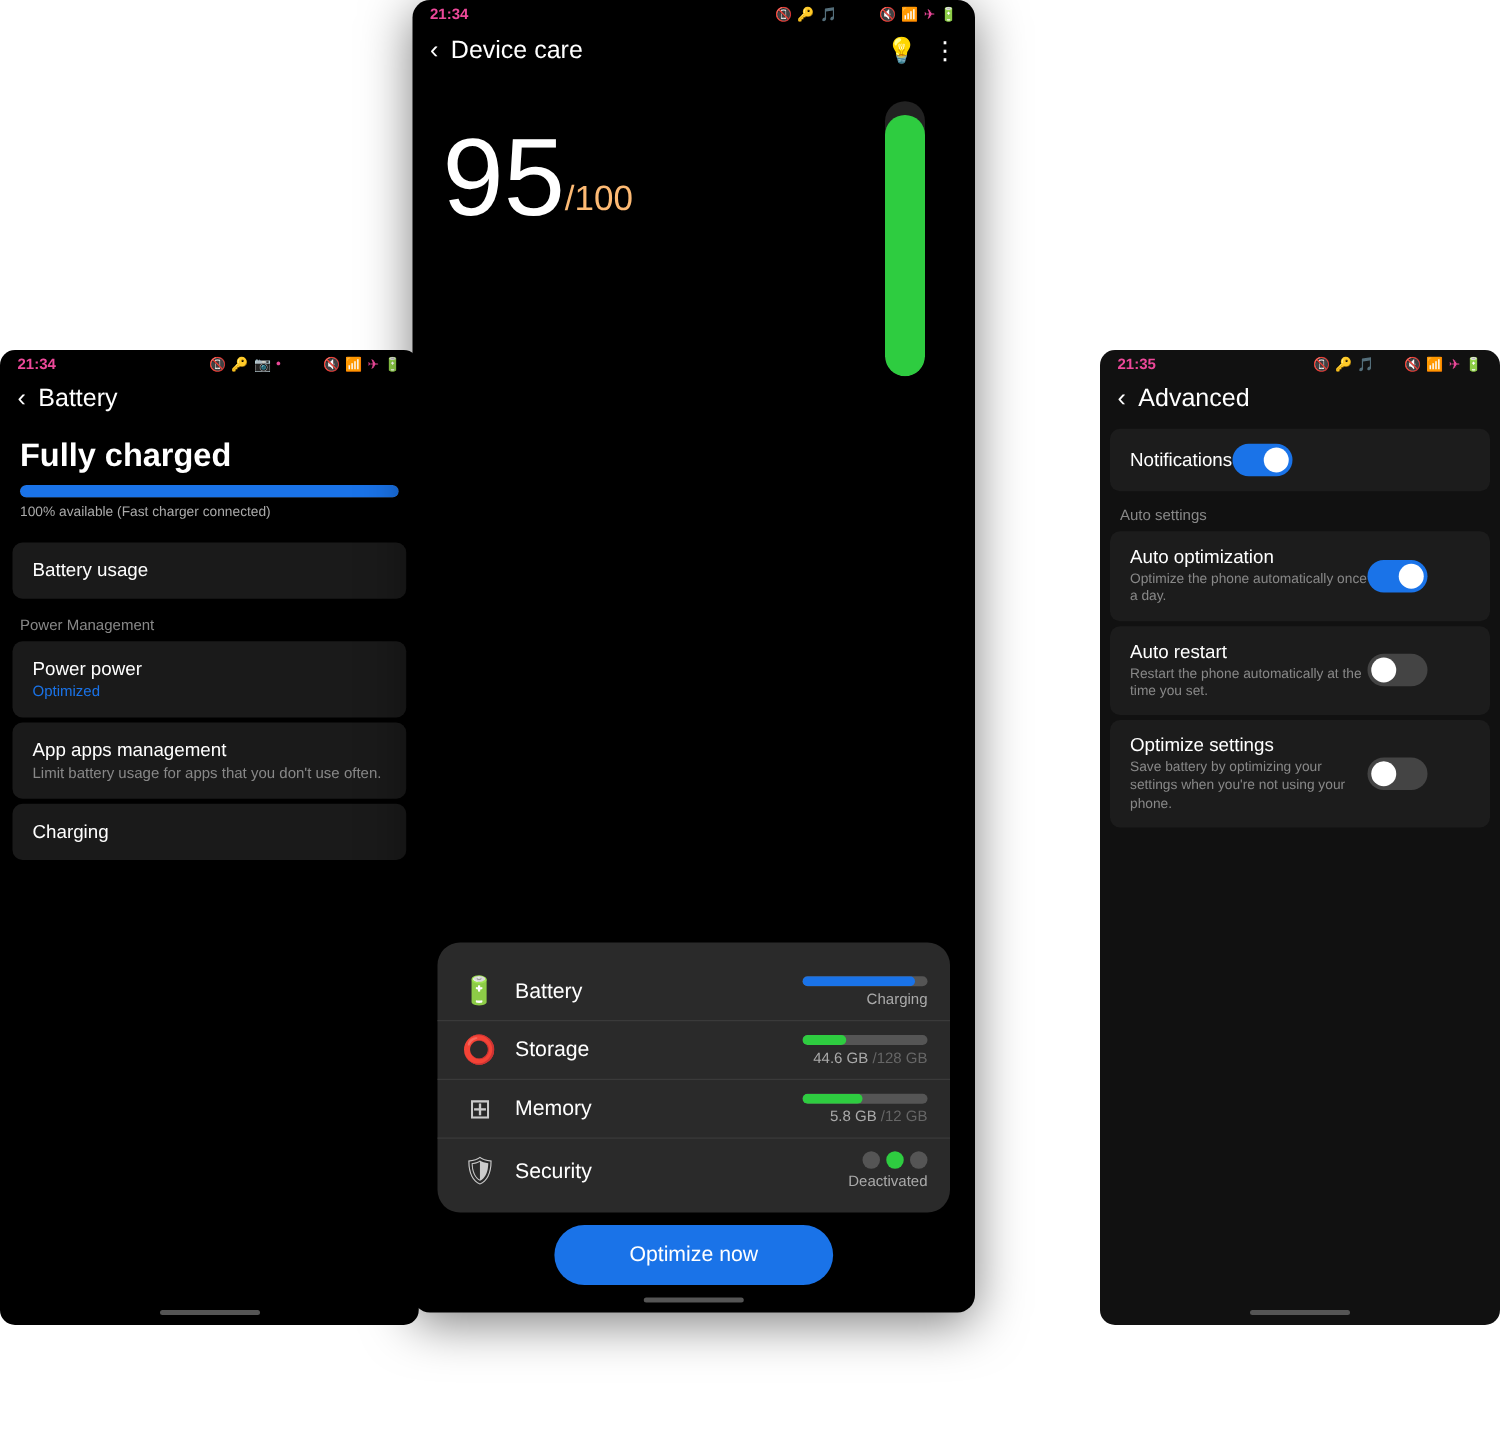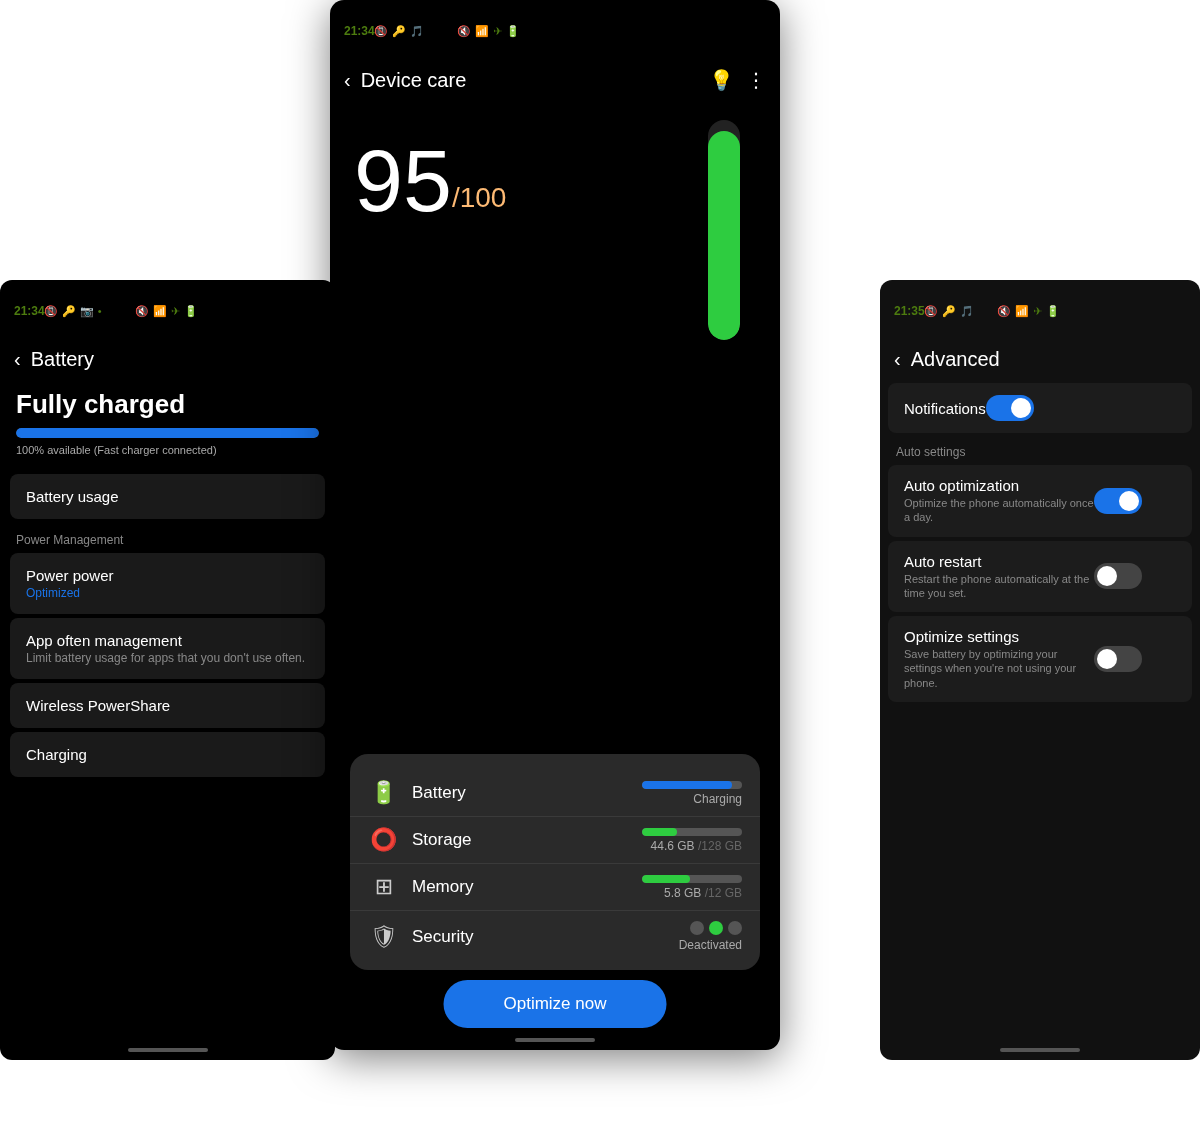--- a/index.html
+++ b/index.html
@@ -18,23 +18,24 @@
       left: 0; top: 280px;
       width: 335px;
       height: 780px;
       background: #000;
       border-radius: 12px;
       overflow: hidden;
       z-index: 1;
     }
     .status-bar {
       display: flex;
+      justify-content: space-between;
       align-items: center;
-      padding: 24px 14px;
-      color: #4d7c0f;
+      padding: 4px 14px;
+      color: #ec4899;
       font-size: 12px;
     }
     .status-bar .time { font-weight: 600; }
     .status-icons { display: flex; gap: 4px; align-items: center; font-size: 11px; }
     .nav-bar {
       display: flex;
       align-items: center;
       padding: 6px 14px 8px;
       color: #fff;
     }
@@ -268,27 +269,24 @@
   </div>
 
   <div class="section-label">Power Management</div>
 
   <div class="section-item">
     <div class="item-title">Power power</div>
     <div class="item-subtitle">Optimized</div>
   </div>
 
   <div class="section-item">
-    <div class="item-title">App often management</div>
+    <div class="item-title">App apps management</div>
     <div class="item-desc">Limit battery usage for apps that you don't use often.</div>
   </div>
 
-  <div class="section-item">
-    <span>Wireless PowerShare</span>
-  </div>
 
   <div class="section-item">
     <span>Charging</span>
   </div>
 
   <div class="home-indicator"></div>
 </div>
 
 <div class="panel-center">
   <div class="status-bar">

